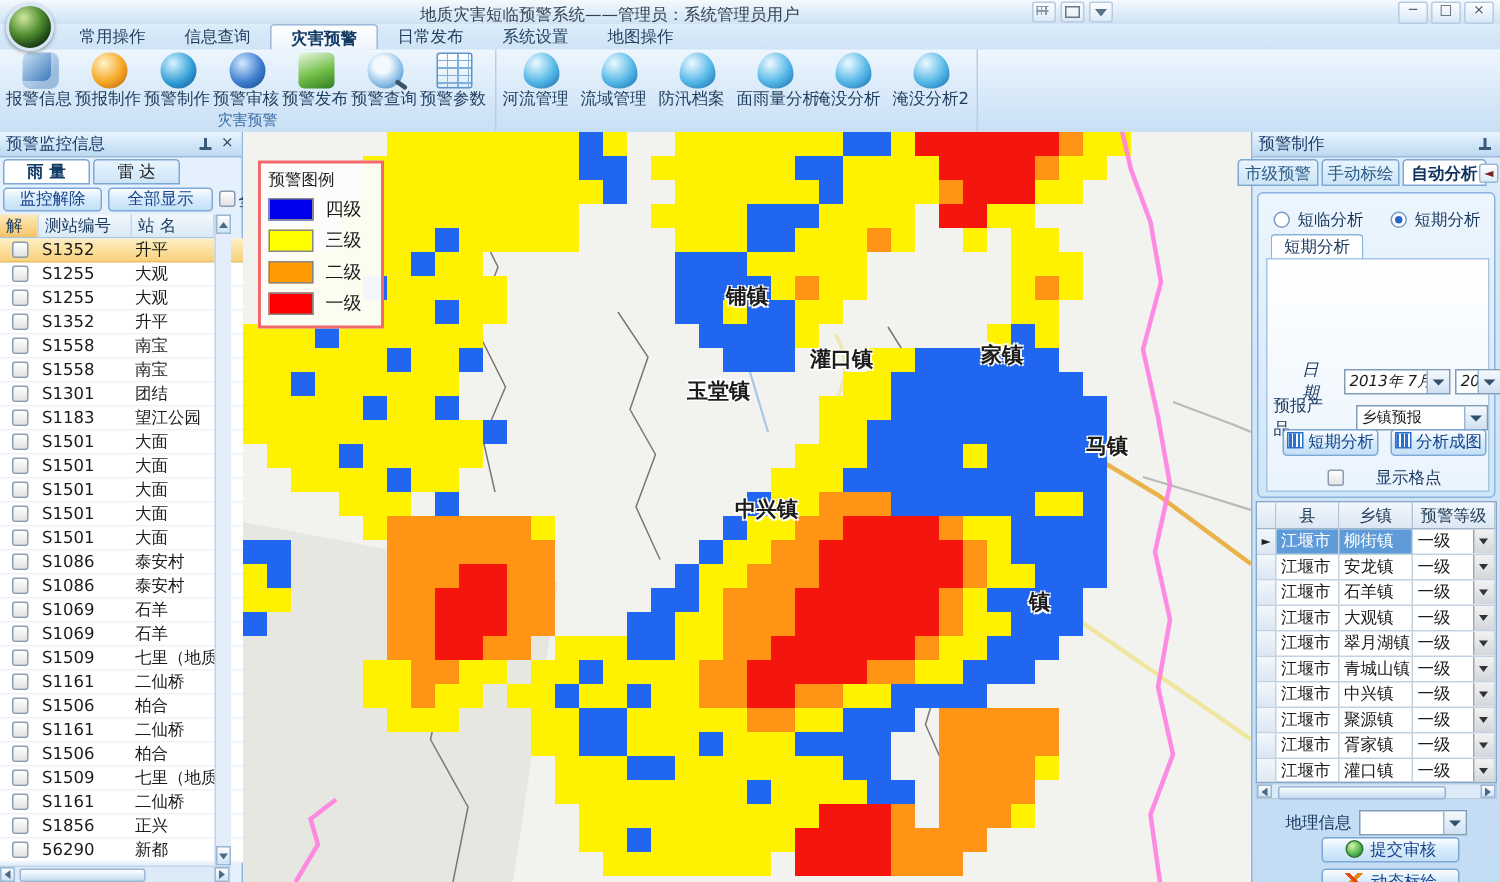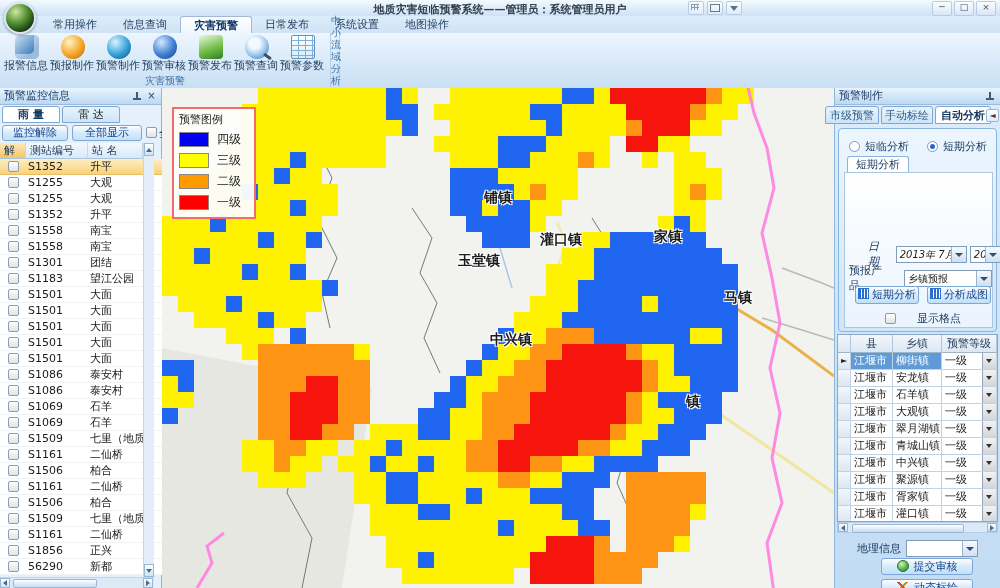--- a/index.html
+++ b/index.html
@@ -5,21 +5,21 @@
   html,body{margin:0;padding:0;background:#9db8d2;}
   #app{position:relative;width:1000px;height:588px;overflow:hidden;
        font-family:"DejaVu Sans","Liberation Sans",sans-serif;font-size:11px;color:#1a1a1a;
        background:#cfe3f6;}
   
   .titlebar{position:absolute;left:0;top:0;width:1000px;height:16px;
     background:linear-gradient(#f4fafe,#dcebf9 60%,#cfe2f4);border-bottom:1px solid #bcd4ea;}
   .orb{position:absolute;left:4px;top:2px;width:28px;height:28px;border-radius:50%;z-index:30;
     background:radial-gradient(circle at 35% 28%,#cfe8a0,#4d8a2c 45%,#123012 80%);
     border:2px solid #d7e6f4;box-shadow:0 1px 3px rgba(0,0,0,.4);}
-  .title-text{position:absolute;left:280px;top:2px;width:440px;text-align:center;color:#33404f;font-size:11px;font-weight:bold;}
+  .title-text{position:absolute;left:280px;top:2px;width:440px;text-align:left;color:#33404f;font-size:11px;}
   .qat{position:absolute;left:688px;top:2px;height:12px;display:flex;gap:3px;align-items:center;}
   .qbtn{width:14px;height:12px;border:1px solid #b7cce2;border-radius:2px;background:linear-gradient(#fdfeff,#dcebf8);position:relative;}
   .grid-glyph{position:absolute;left:2px;top:2px;width:8px;height:6px;
     background:repeating-linear-gradient(#89a 0 1px,#0000 1px 3px),repeating-linear-gradient(90deg,#89a 0 1px,#0000 1px 3px);}
   .expand-glyph{position:absolute;left:2px;top:2px;width:8px;height:6px;border:1px solid #678;}
   .chev{width:0;height:0;border-left:4px solid transparent;border-right:4px solid transparent;border-top:5px solid #5a7186;margin:0 auto;}
   .winbtns{position:absolute;right:4px;top:1px;display:flex;gap:2px;}
   .wbtn{width:18px;height:13px;border:1px solid #b7cce2;border-radius:2px;background:linear-gradient(#fdfeff,#d7e7f6);
     font-size:9px;line-height:11px;text-align:center;color:#44535f;}
   
@@ -206,21 +206,46 @@
             <div class="rlabel">预警查询</div>
           </div>
           <div class="ritem">
             <div class="ic warning-params-icon"></div>
             <div class="rlabel">预警参数</div>
           </div>
         </div>
         <div class="rglabel">灾害预警</div>
       </div>
       <div class="rgroup g2">
-        <div class="rglabel">中小流域分析</div>
+        <div class="ritems">
+          <div class="ritem">
+            <div class="ic river-manage-icon"></div>
+            <div class="rlabel">河流管理</div>
+          </div>
+          <div class="ritem">
+            <div class="ic basin-manage-icon"></div>
+            <div class="rlabel">流域管理</div>
+          </div>
+          <div class="ritem">
+            <div class="ic flood-plan-icon"></div>
+            <div class="rlabel">防汛档案</div>
+          </div>
+          <div class="ritem">
+            <div class="ic area-rain-icon"></div>
+            <div class="rlabel">面雨量分析</div>
+          </div>
+          <div class="ritem">
+            <div class="ic flood-sim-icon"></div>
+            <div class="rlabel">淹没分析</div>
+          </div>
+          <div class="ritem">
+            <div class="ic flood-sim2-icon"></div>
+            <div class="rlabel">淹没分析2</div>
+          </div>
+        </div>
       </div>
     </div>
 
   <div class="leftpanel">
     <div class="panel-header">
       <span>预警监控信息</span>
       <span class="pin-icon" style="right:20px;"></span>
       <span class="close-glyph" style="right:4px;">×</span>
     </div>
     <div id="ltabs">

